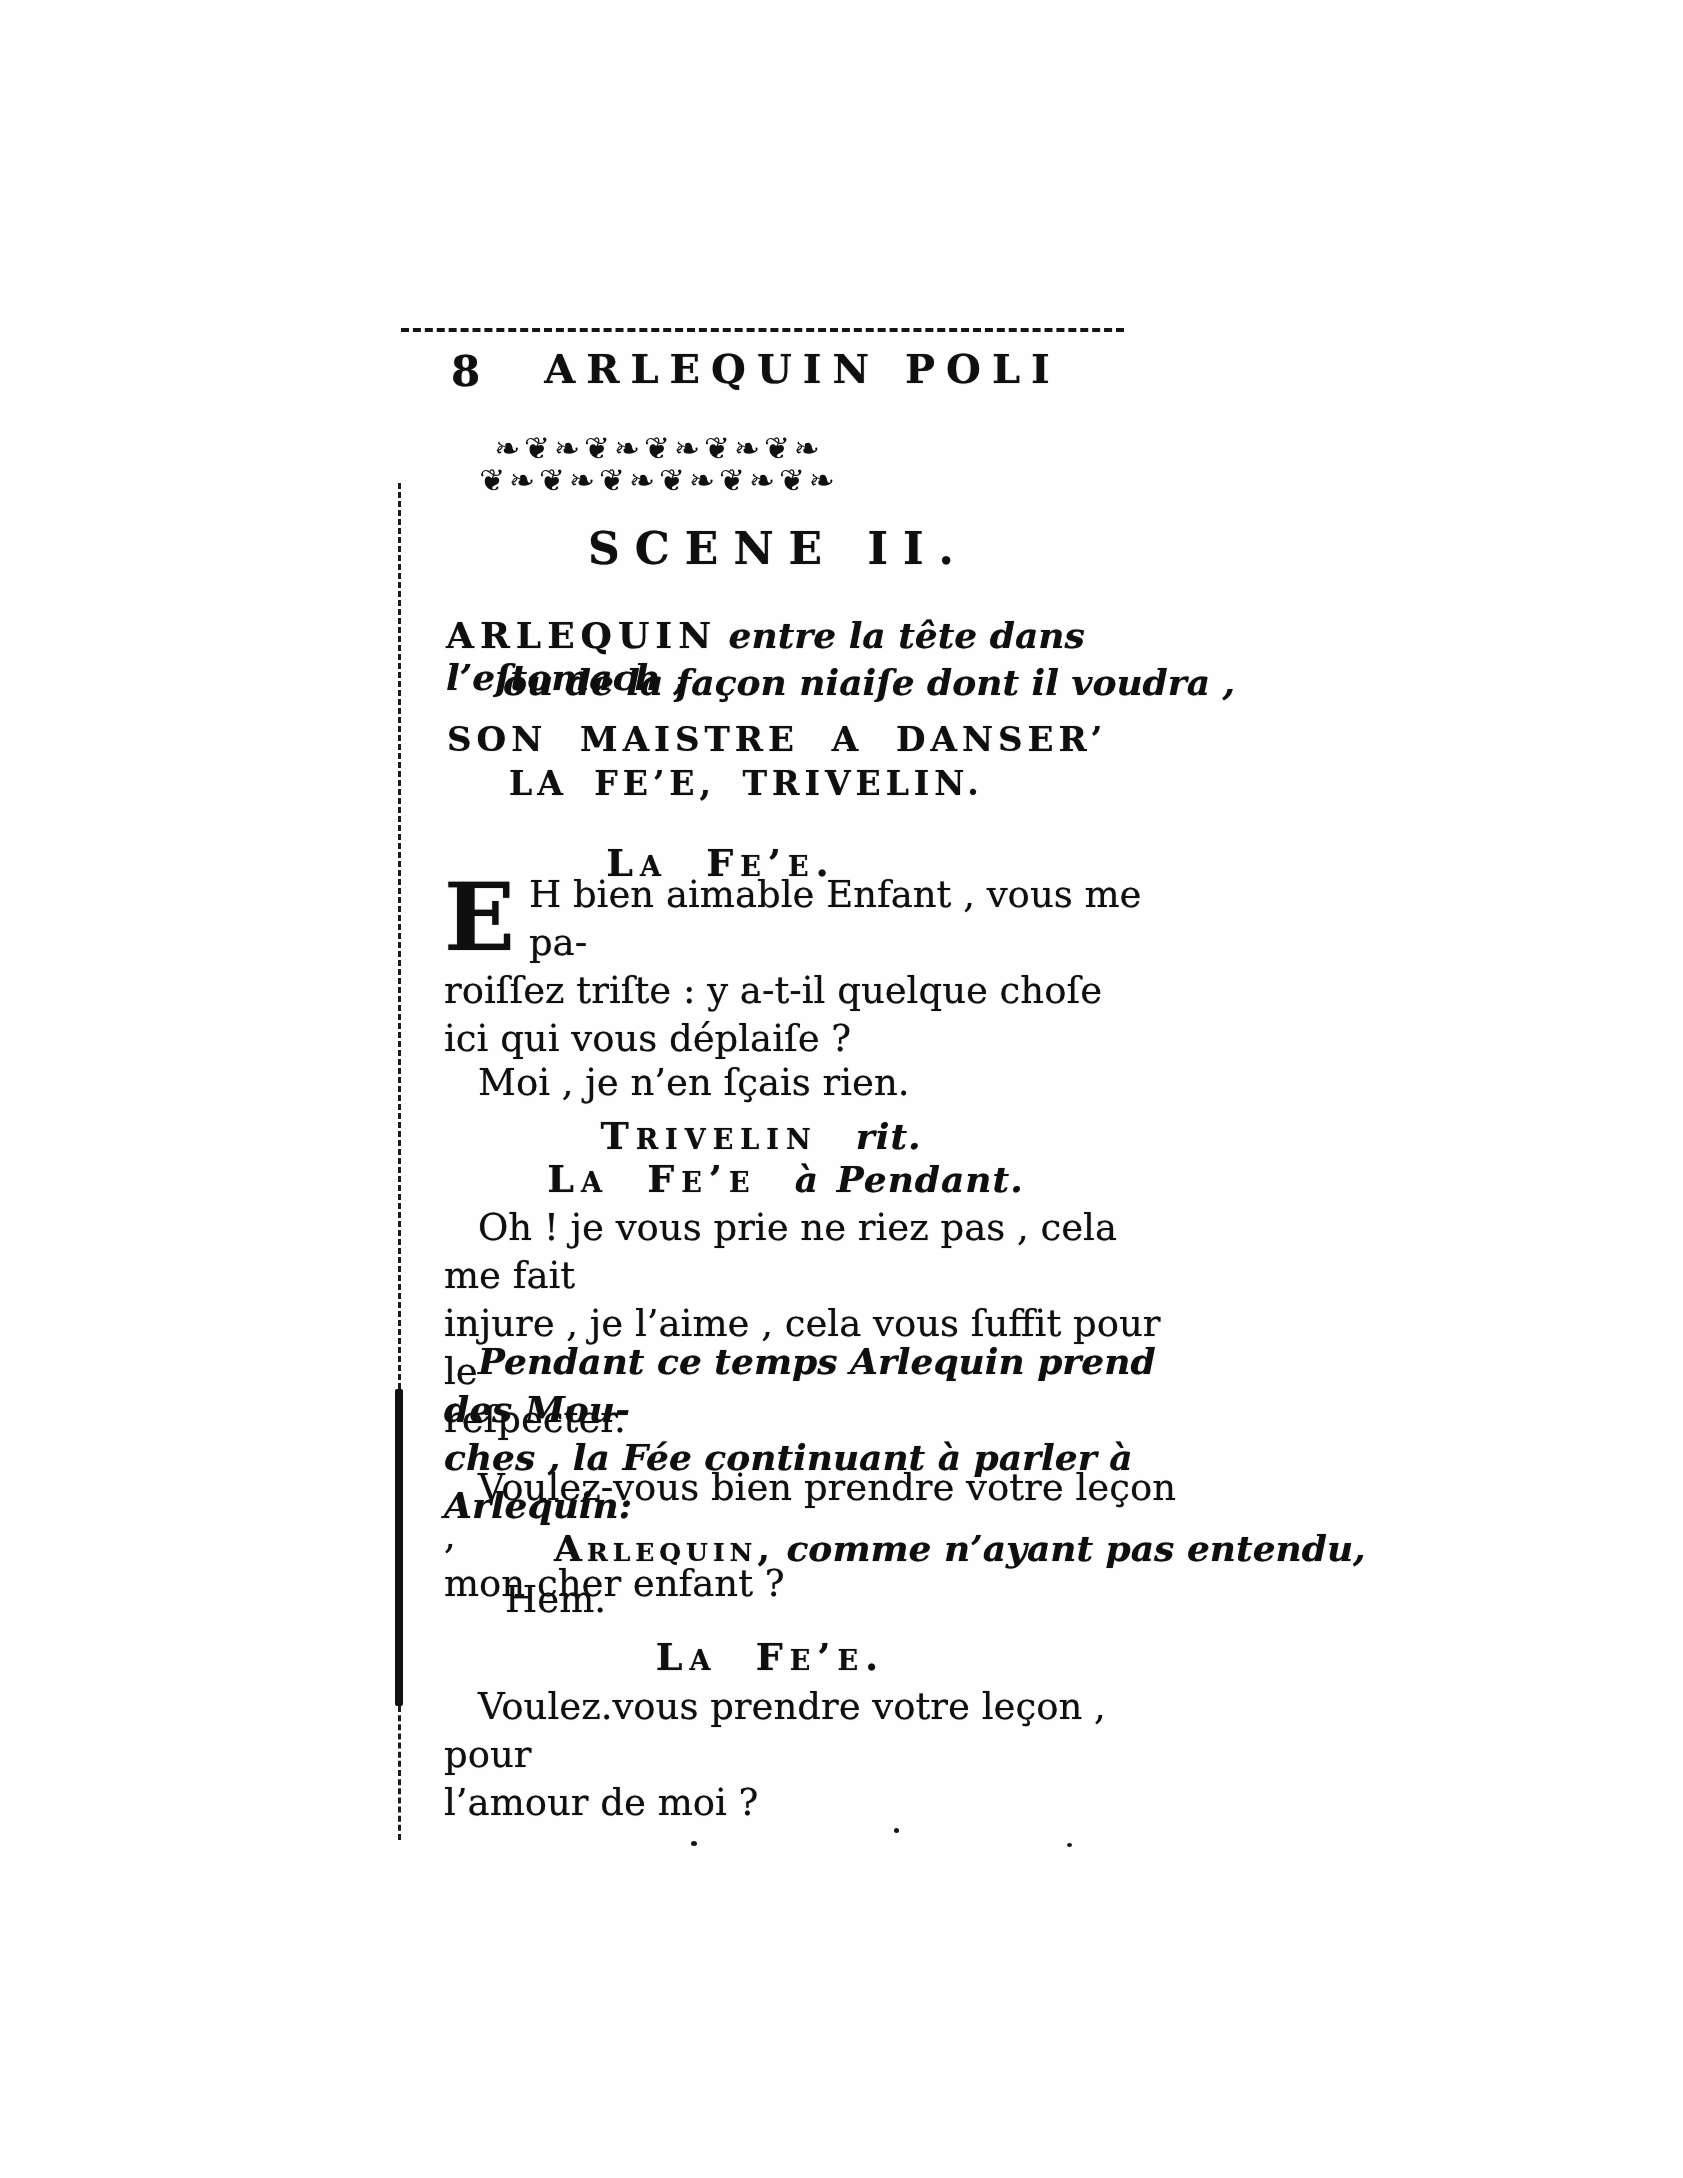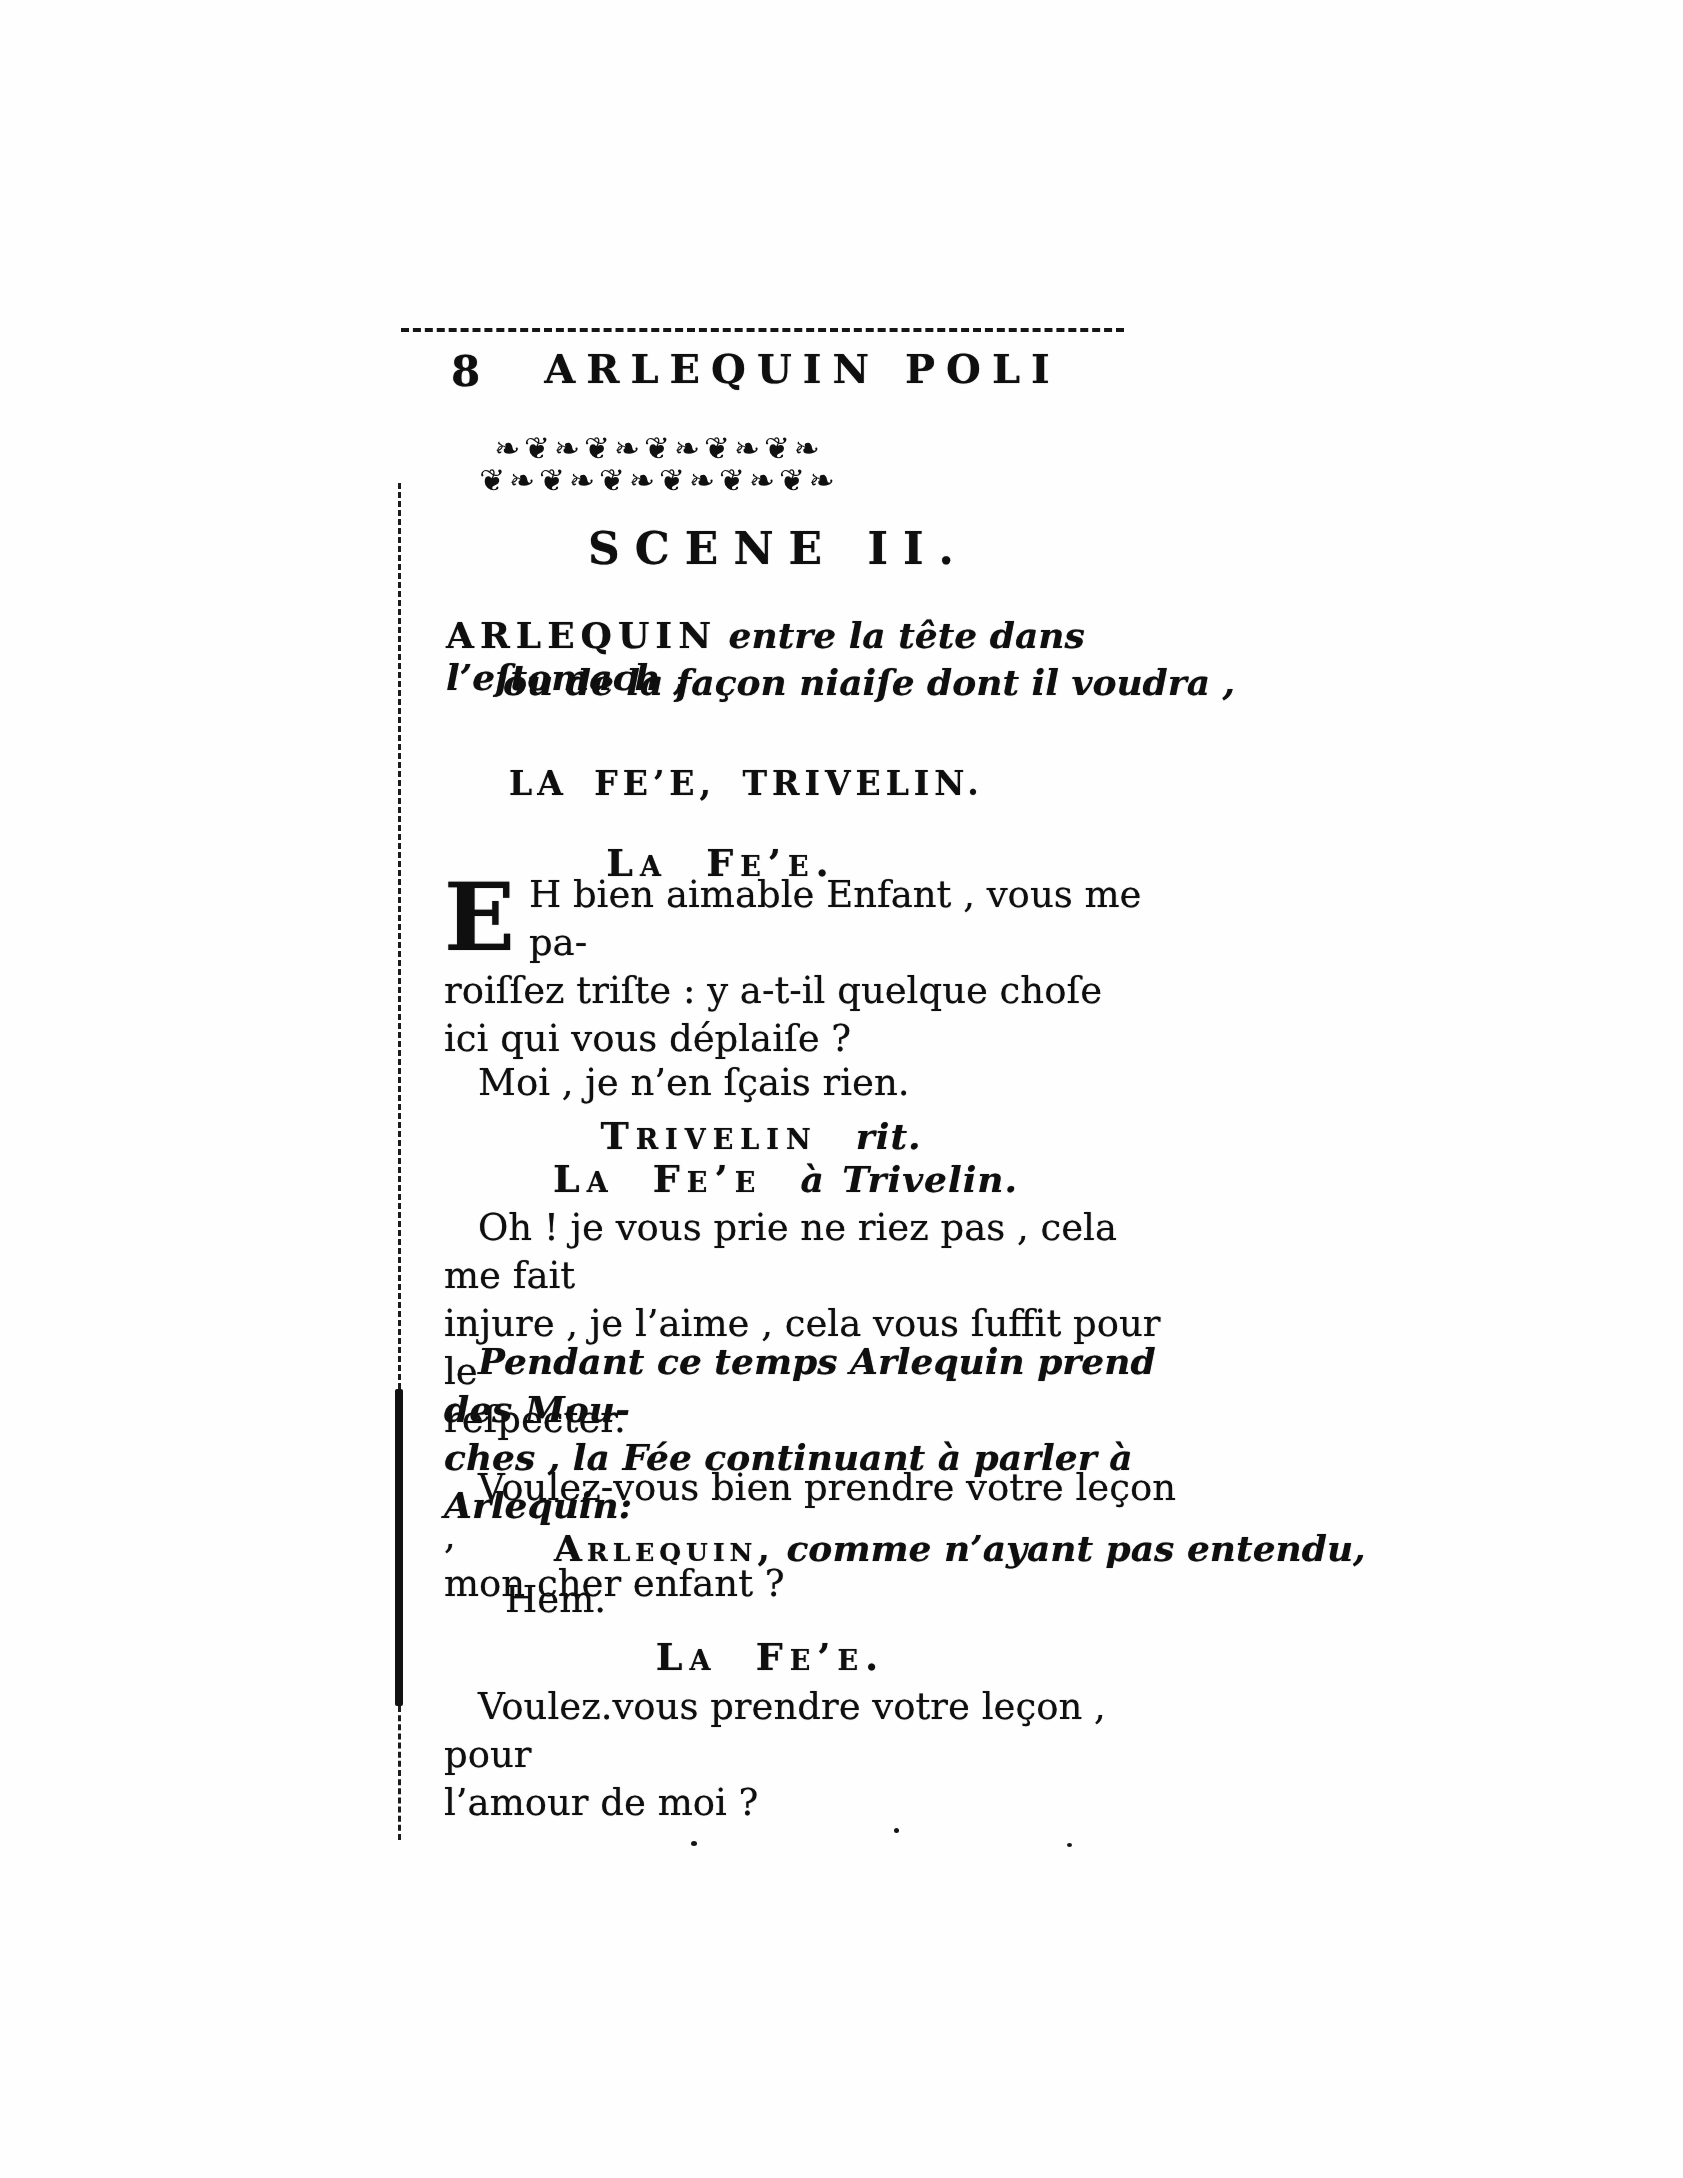--- a/index.html
+++ b/index.html
@@ -91,39 +91,40 @@
   </div>
 
   <div class="abs scene ink">SCENE II.</div>
 
   <div class="abs dir1 ink">
     <span class="caps">ARLEQUIN</span>
     <span class="it">entre la tête dans l’eſtomach ,</span>
   </div>
   <div class="abs dir2 it ink">ou de la façon niaiſe dont il voudra ,</div>
 
+  <div class="abs chars1 ink">SON MAISTRE A DANSER’</div>
   <div class="abs chars2 ink">LA FE’E, TRIVELIN.</div>
 
   <div class="abs speaker sp-fee1 ink">La Fe’e.</div>
 
   <div class="abs speech sp1 ink"><span class="dropcap">E</span><span>H bien aimable Enfant , vous me pa-
 roiſſez triſte : y a-t-il quelque choſe
 ici qui vous déplaiſe ?</span></div>
 
 
   <div class="abs speech moi ind ink">Moi , je n’en ſçais rien.</div>
 
   <div class="abs speaker sp-triv ink">
     <span>Trivelin</span>
     <span class="it">rit.</span>
   </div>
 
   <div class="abs speaker sp-feetriv ink">
     <span>La Fe’e</span>
-    <span class="it">à Trivelin.</span>
+    <span class="it">à Pendant.</span>
   </div>
 
   <div class="abs speech sp2 ind ink">Oh ! je vous prie ne riez pas , cela me fait
 injure , je l’aime , cela vous ſuffit pour le
 reſpecter.</div>
 
   <div class="abs speech mouches ind ink">Pendant ce temps Arlequin prend des Mou-
 ches , la Fée continuant à parler à Arlequin:</div>
 
   <div class="abs speech sp3 ind ink">Voulez-vous bien prendre votre leçon ,

